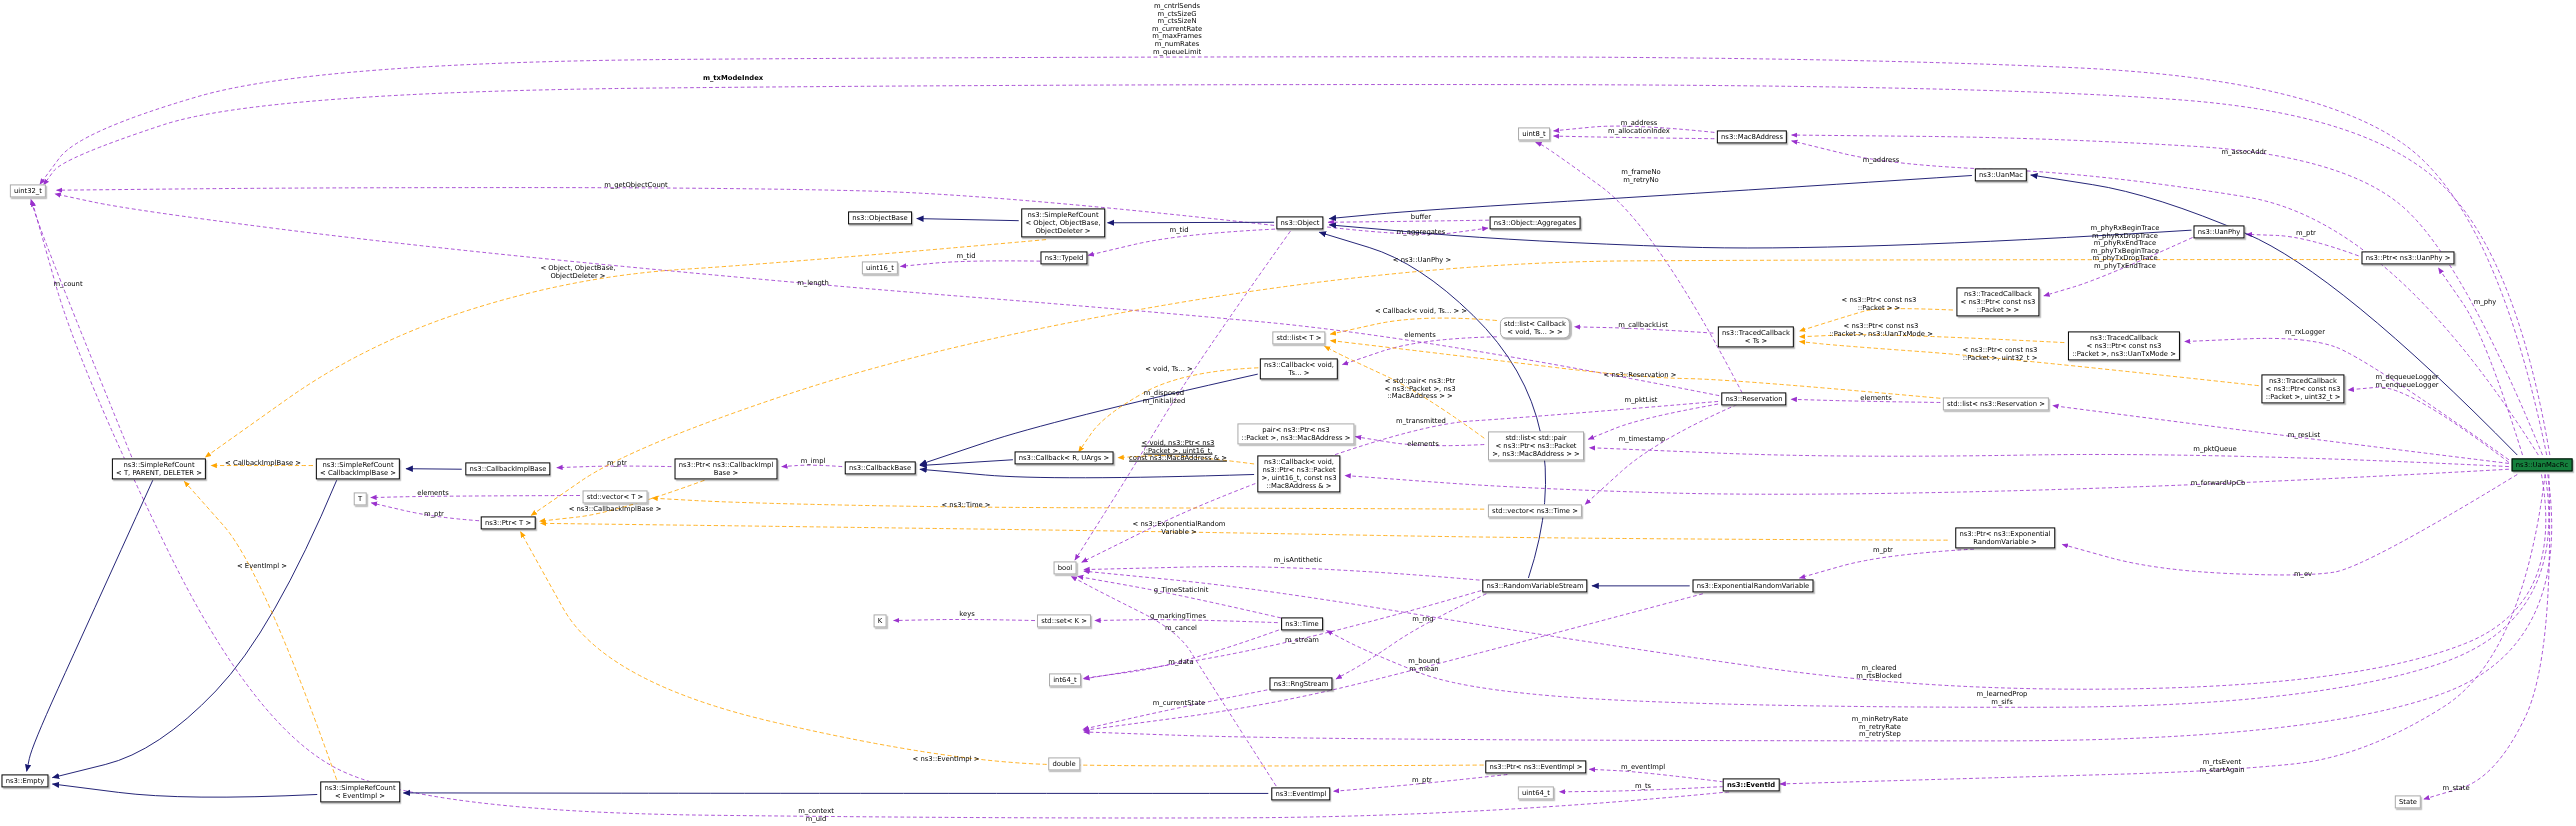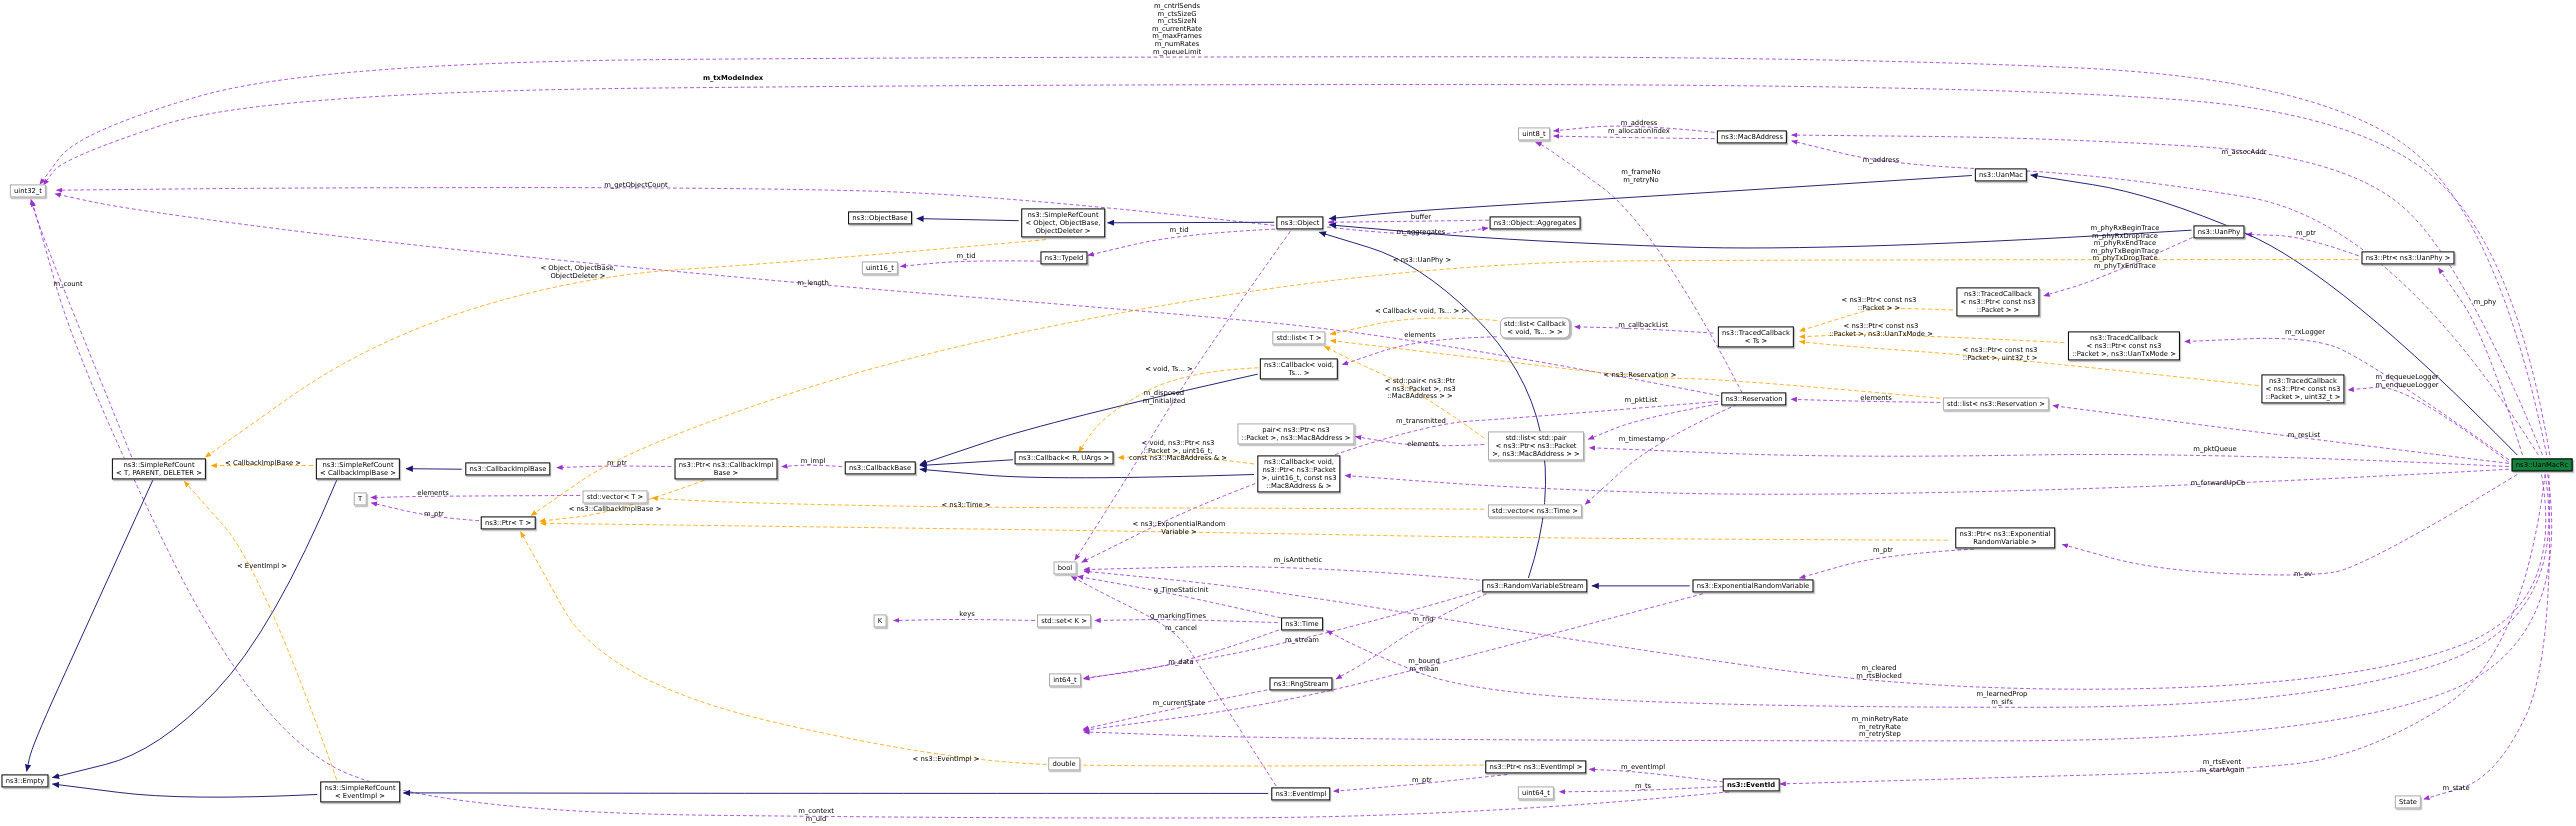--- a/index.html
+++ b/index.html
@@ -426,21 +426,21 @@
       </div>
       <div class="elabel" style="left: 2215px; top: 450px;">
         <div>m_pktQueue</div>
       </div>
       <div class="elabel" style="left: 2218px; top: 484px;">
         <div>m_forwardUpCb</div>
       </div>
       <div class="elabel" style="left: 1169px; top: 370px;">
         <div>&lt; void, Ts... &gt;</div>
       </div>
-      <div class="elabel" style="left: 1178px; top: 451px;">
+      <div class="elabel" style="left: 1178px; top: 451px; text-decoration: underline;">
         <div>&lt; void, ns3::Ptr&lt; ns3</div>
         <div>::Packet &gt;, uint16_t,</div>
         <div>const ns3::Mac8Address &amp; &gt;</div>
       </div>
       <div class="elabel" style="left: 813px; top: 462px;">
         <div>m_impl</div>
       </div>
       <div class="elabel" style="left: 617px; top: 464px;">
         <div>m_ptr</div>
       </div>

